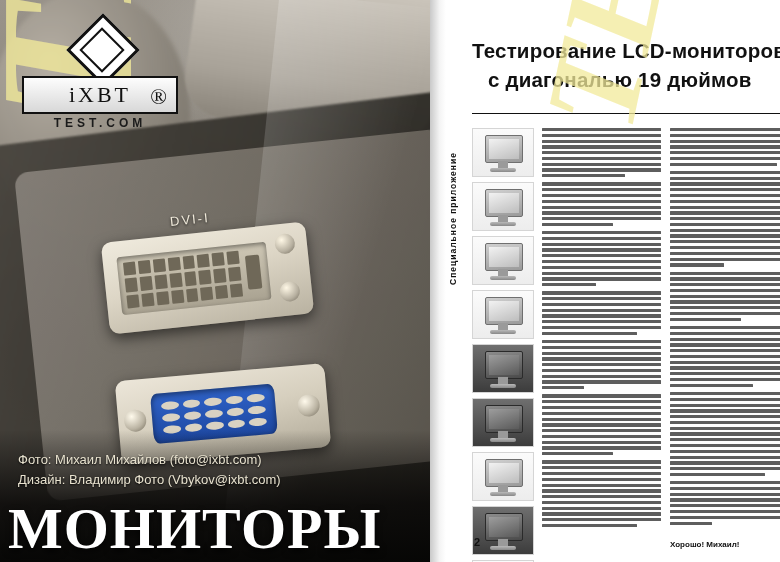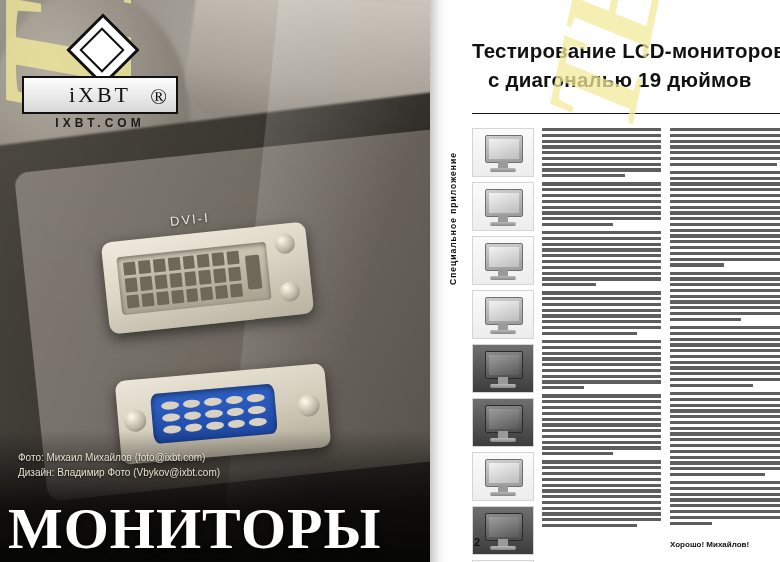--- a/index.html
+++ b/index.html
@@ -78,21 +78,21 @@
      background:linear-gradient(180deg,#fdfdfd,#d8d8d8);border:2px solid #111;
      display:flex;align-items:center;justify-content:center;}
   .logo-bar span{font-family:"Liberation Serif",serif;font-weight:normal;font-size:22px;letter-spacing:3px;color:#111;}
   .logo-url{margin-top:2px;font-family:"Liberation Sans",sans-serif;font-size:12px;letter-spacing:4px;color:#1b1b1b;font-weight:bold;}
   .logo-reg{position:absolute;right:6px;top:6px;font-size:10px;color:#111;}
   .ribbon{margin:6px auto 0;width:118px;padding:3px 0 4px;background:#b9232b;color:#fff;
      font-size:8.5px;font-weight:bold;letter-spacing:1.2px;line-height:1.45;
      box-shadow:0 1px 2px rgba(0,0,0,.5);}
 
   
-  .credits{position:absolute;left:18px;top:450px;color:#e8e2cf;font-size:10px;line-height:1.5;
+  .credits{position:absolute;left:18px;top:450px;color:#e8e2cf;font-size:13px;line-height:1.5;
      text-shadow:0 1px 2px rgba(0,0,0,.9);}
 
   
   .cover-title1{position:absolute;left:10px;top:478px;width:415px;color:#fff;font-weight:bold;
      font-family:"Liberation Sans",sans-serif;font-size:25.5px;letter-spacing:.5px;
      text-shadow:0 2px 5px rgba(0,0,0,.9);white-space:nowrap;}
   .cover-title2{position:absolute;left:8px;top:500px;width:425px;color:#fff;font-weight:bold;
      font-family:Liberation Serif, serif;font-size:58px;letter-spacing:1px;line-height:1;
      text-shadow:0 3px 7px rgba(0,0,0,.9);}
 
@@ -216,21 +216,21 @@
 
     <div class="logo">
       <div class="logo-diamond">
         <div class="d1"></div>
           <div class="d2"></div>
       </div>
       <div class="logo-bar">
         <span>iXBT</span>
         <span class="logo-reg">®</span>
       </div>
-      <div class="logo-url">IXBT.COM</div>
+      <div class="logo-url">TEST.COM</div>
     </div>
 
     <div class="credits">
       <div>Фото: Михаил Михайлов (foto@ixbt.com)</div>
       <div>Дизайн: Владимир Фото (Vbykov@ixbt.com)</div>
     </div>
 
     <div class="cover-title2">МОНИТОРЫ</div>
   </div>
 
@@ -450,17 +450,17 @@
           <div class="line s100"></div>
             <div class="line s100"></div>
             <div class="line s100"></div>
           <div class="line s100"></div>
             <div class="line s35"></div>
         </div>
       </div>
     </div>
 
     <div class="wm-right">TEST</div>
-    <div class="closing">Хорошо! Михайлов!</div>
+    <div class="closing">Хорошо! Михаил!</div>
     <div class="pagenum">2</div>
   </div>
 
 </div>
 
 </body></html>

